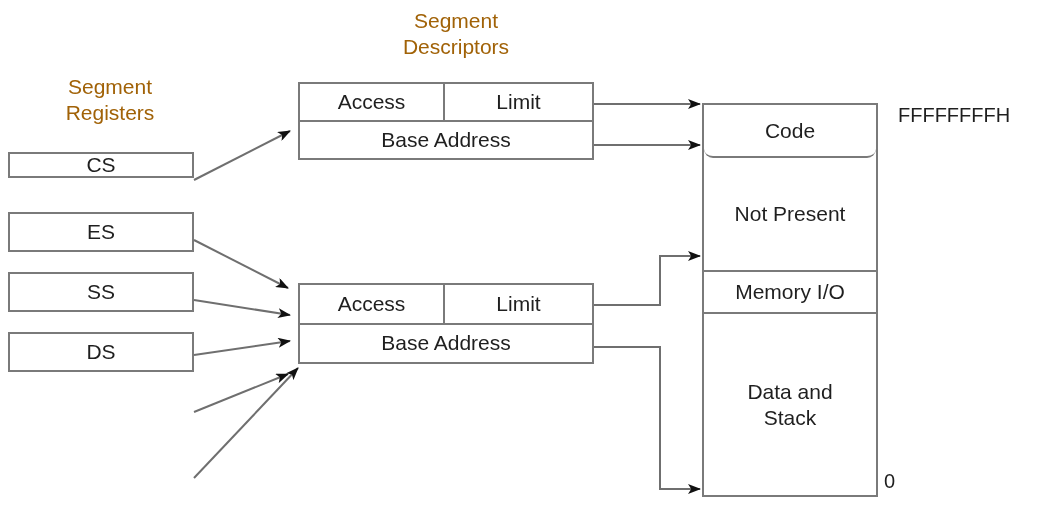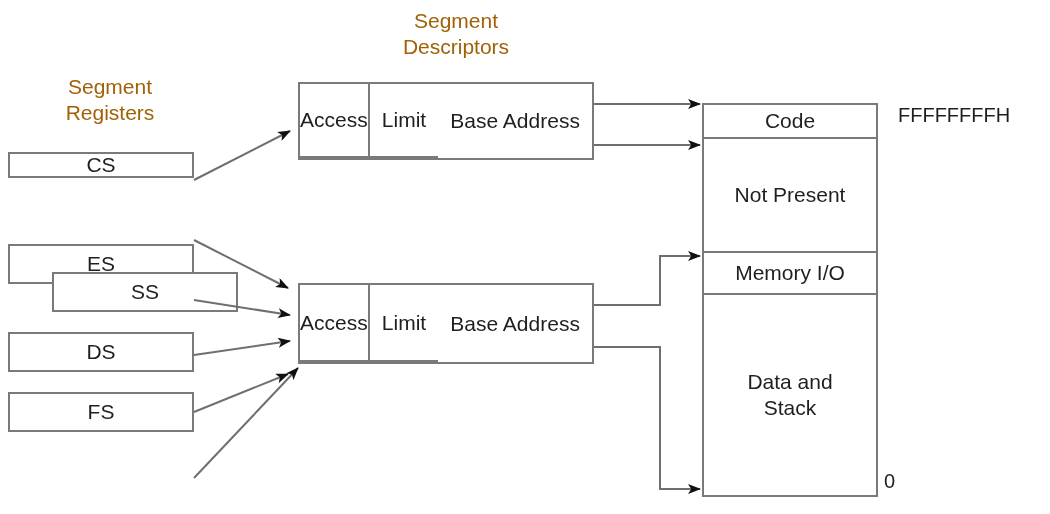--- a/index.html
+++ b/index.html
@@ -35,21 +35,21 @@
     font-size: 21px;
     color: #1f1f1f;
   }
   .reg-box { }
   .desc {
     position: absolute;
     box-sizing: border-box;
     border: 2px solid #7a7a7a;
     background: #ffffff;
     display: flex;
-    flex-direction: row;
+    flex-direction: column;
   }
   .desc-row {
     display: flex;
     flex: 1 1 auto;
     min-height: 0;
   }
   .desc-row.top {
     border-bottom: 2px solid #7a7a7a;
   }
   .desc-cell {
@@ -107,24 +107,23 @@
 <div id="stage">
 
   <div class="label" style="left:20px; top:74px; width:180px;">Segment
 Registers</div>
 
   <div class="label" style="left:356px; top:8px; width:200px;">Segment
 Descriptors</div>
 
 
   <div class="box reg-box" style="left:8px;  top:152px; width:186px; height:26px;">CS</div>
-  <div class="box reg-box" style="left:8px;  top:212px; width:186px; height:40px;margin-top:32px;">ES</div>
-  <div class="box reg-box" style="left:8px;  top:272px; width:186px; height:40px;margin-left:44px;">SS</div>
+  <div class="box reg-box" style="left:8px;  top:212px; width:186px; height:40px;">ES</div>
+  <div class="box reg-box" style="left:8px;  top:272px; width:186px; height:40px;">SS</div>
   <div class="box reg-box" style="left:8px;  top:332px; width:186px; height:40px;">DS</div>
-  <div class="box reg-box" style="left:8px;  top:392px; width:186px; height:40px;">FS</div>
 
   <div class="desc" style="left:298px; top:82px; width:296px; height:78px;">
     <div class="desc-row top">
       <div class="desc-cell access">Access</div>
       <div class="desc-cell">Limit</div>
     </div>
     <div class="desc-row">
       <div class="desc-cell">Base Address</div>
     </div>
   </div>
@@ -133,21 +132,21 @@
     <div class="desc-row top">
       <div class="desc-cell access">Access</div>
       <div class="desc-cell">Limit</div>
     </div>
     <div class="desc-row">
       <div class="desc-cell">Base Address</div>
     </div>
   </div>
 
   <div class="mem" style="left:702px; top:103px; width:176px; height:394px;">
-    <div class="mem-region divided" style="height:34px;">Code</div>
+    <div class="mem-region divided" style="height:53px;border-radius:9px;">Code</div>
     <div class="mem-region divided" style="height:114px;text-align:center;">Not Present</div>
     <div class="mem-region divided" style="height:42px;">Memory I/O</div>
     <div class="mem-region" style="flex:1 1 auto;">Data and
 Stack</div>
   </div>
 
   <div class="addr-label" style="left:898px; top:104px;">FFFFFFFFH</div>
   <div class="addr-label" style="left:884px; top:470px;">0</div>
 
   <svg class="wires" viewBox="0 0 1050 514">

